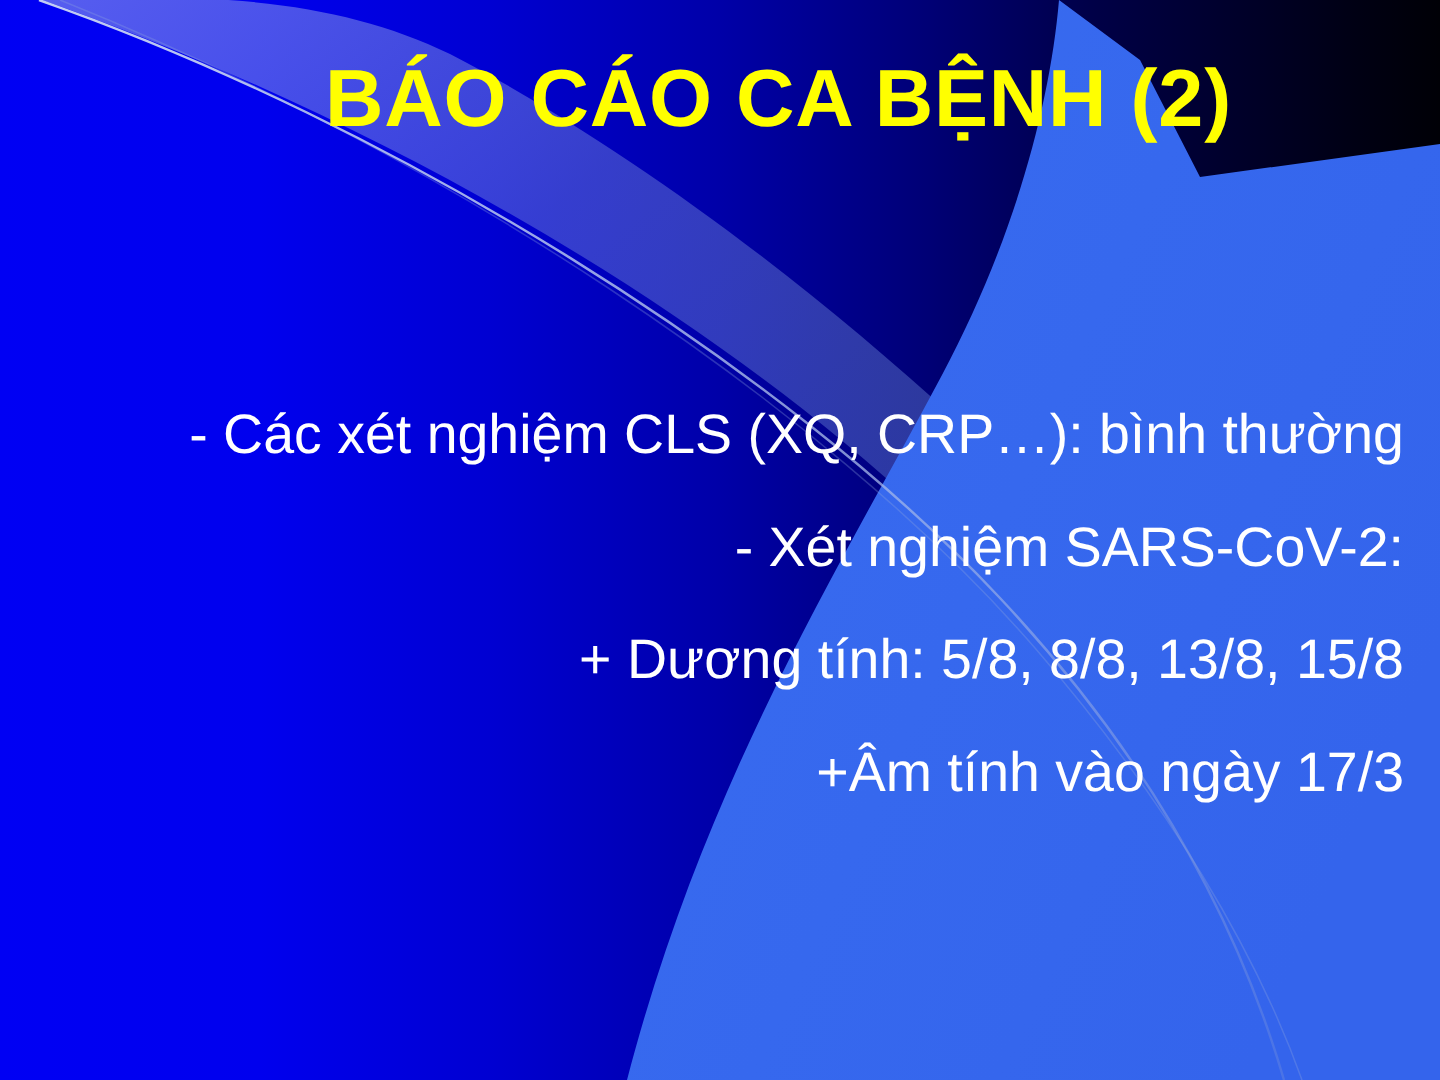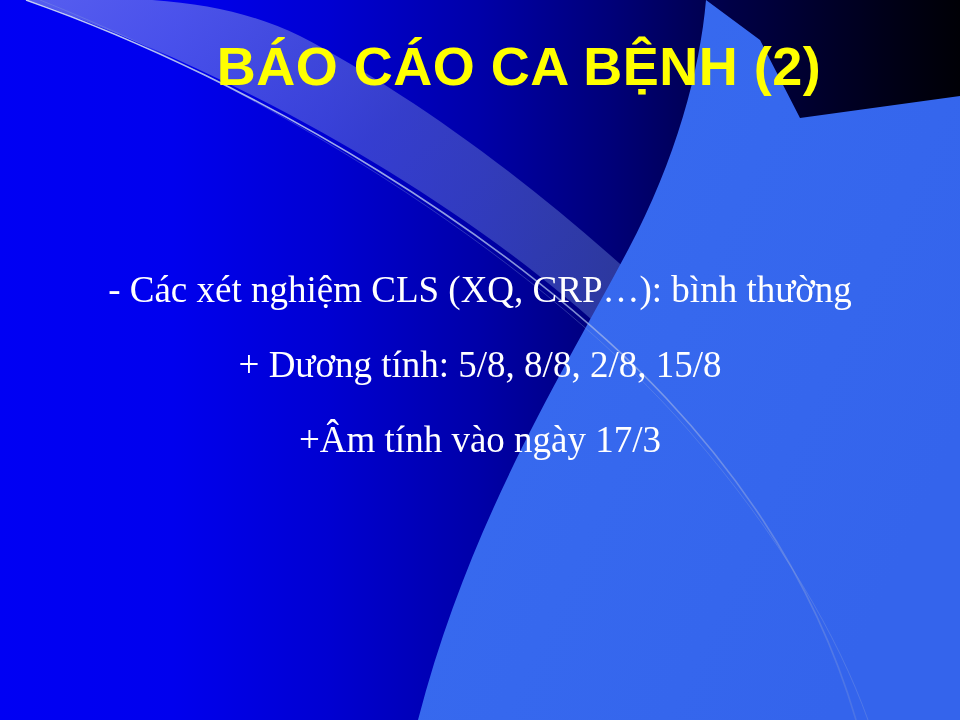--- a/index.html
+++ b/index.html
@@ -64,26 +64,26 @@
   #body-block {
     position: absolute;
     left: 24px;
     top: 252px;
     width: 912px;
     z-index: 5;
   }
 
   .body-line {
     color: #ffffff;
-    font-family: Liberation Serif, serif;
+    font-family: Liberation Sans, sans-serif;
     font-size: 37px;
     line-height: 75px;
     height: 75px;
     white-space: nowrap;
-    text-align: center;
+    text-align: right;
   }
 </style>
 </head>
 <body>
 
 <div id="slide">
 
   <svg id="bg-art" viewBox="0 0 960 720" width="960" height="720" preserveAspectRatio="none" xmlns="http://www.w3.org/2000/svg">
     <defs>
       <linearGradient id="softRibbonGrad" x1="0" y1="0" x2="1" y2="1">
@@ -136,17 +136,18 @@
              C 290,100 548,268 690,432
              C 780,536 838,636 868,720" fill="none" stroke="#8fa6df" stroke-width="1" opacity="0.30"></path>
   </svg>
 
   <div id="title-block">
     <span id="title-text">BÁO CÁO CA BỆNH (2)</span>
   </div>
 
   <div id="body-block">
     <div class="body-line">- Các xét nghiệm CLS (XQ, CRP…): bình thường</div>
-    <div class="body-line">+ Dương tính: 5/8, 8/8, 2/8, 15/8</div>
+    <div class="body-line">- Xét nghiệm SARS-CoV-2:</div>
+    <div class="body-line">+ Dương tính: 5/8, 8/8, 13/8, 15/8</div>
     <div class="body-line">+Âm tính vào ngày 17/3</div>
   </div>
 
 </div>
 
 </body></html>

